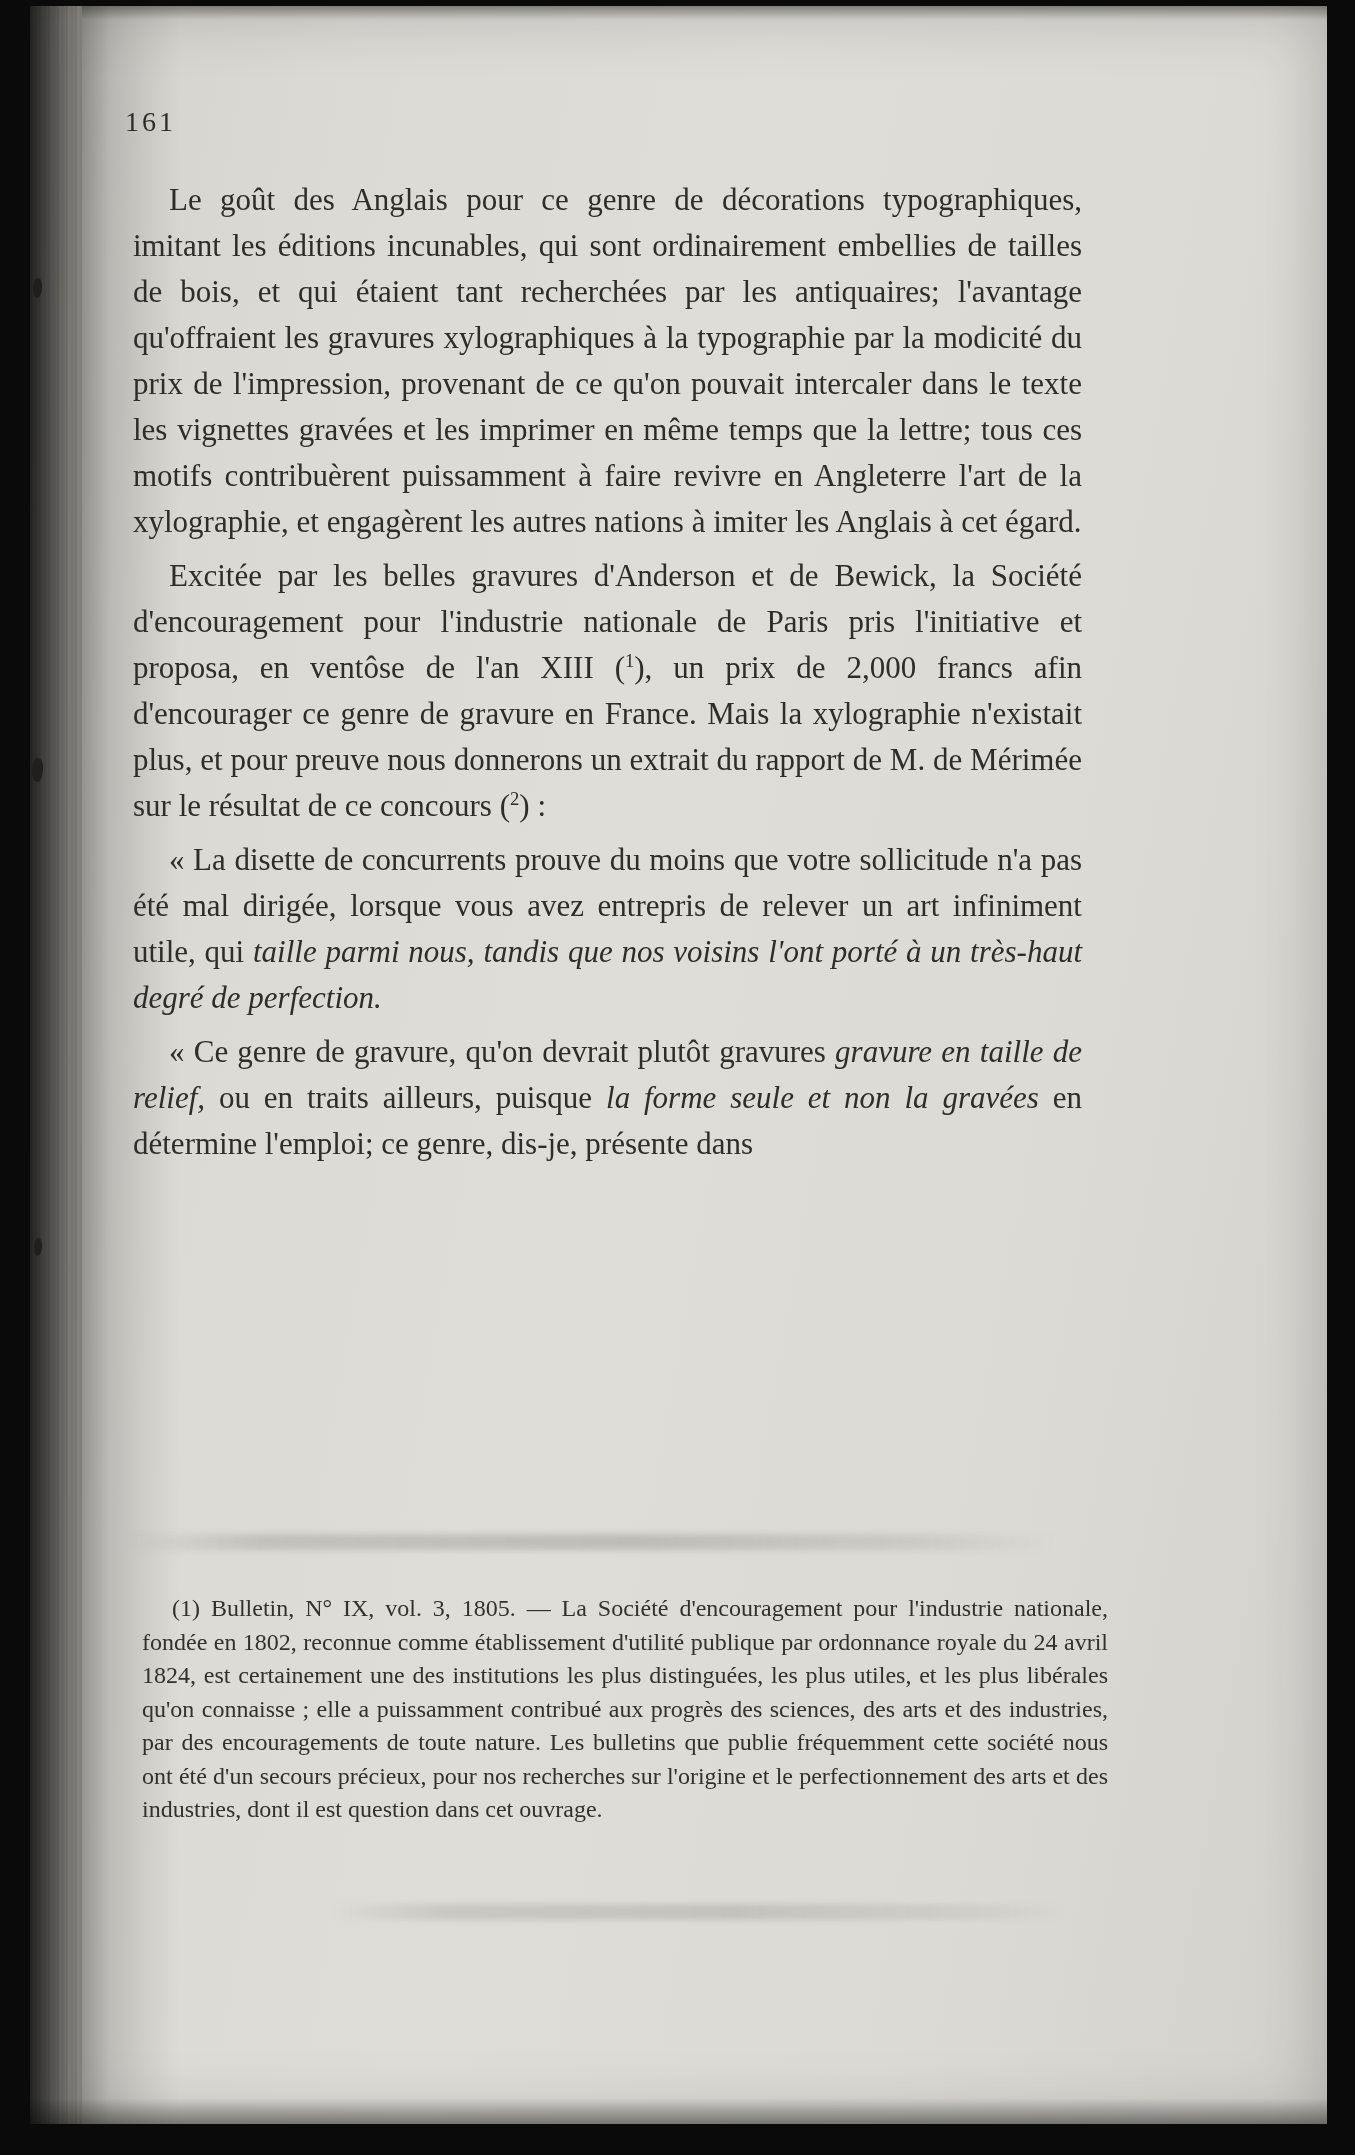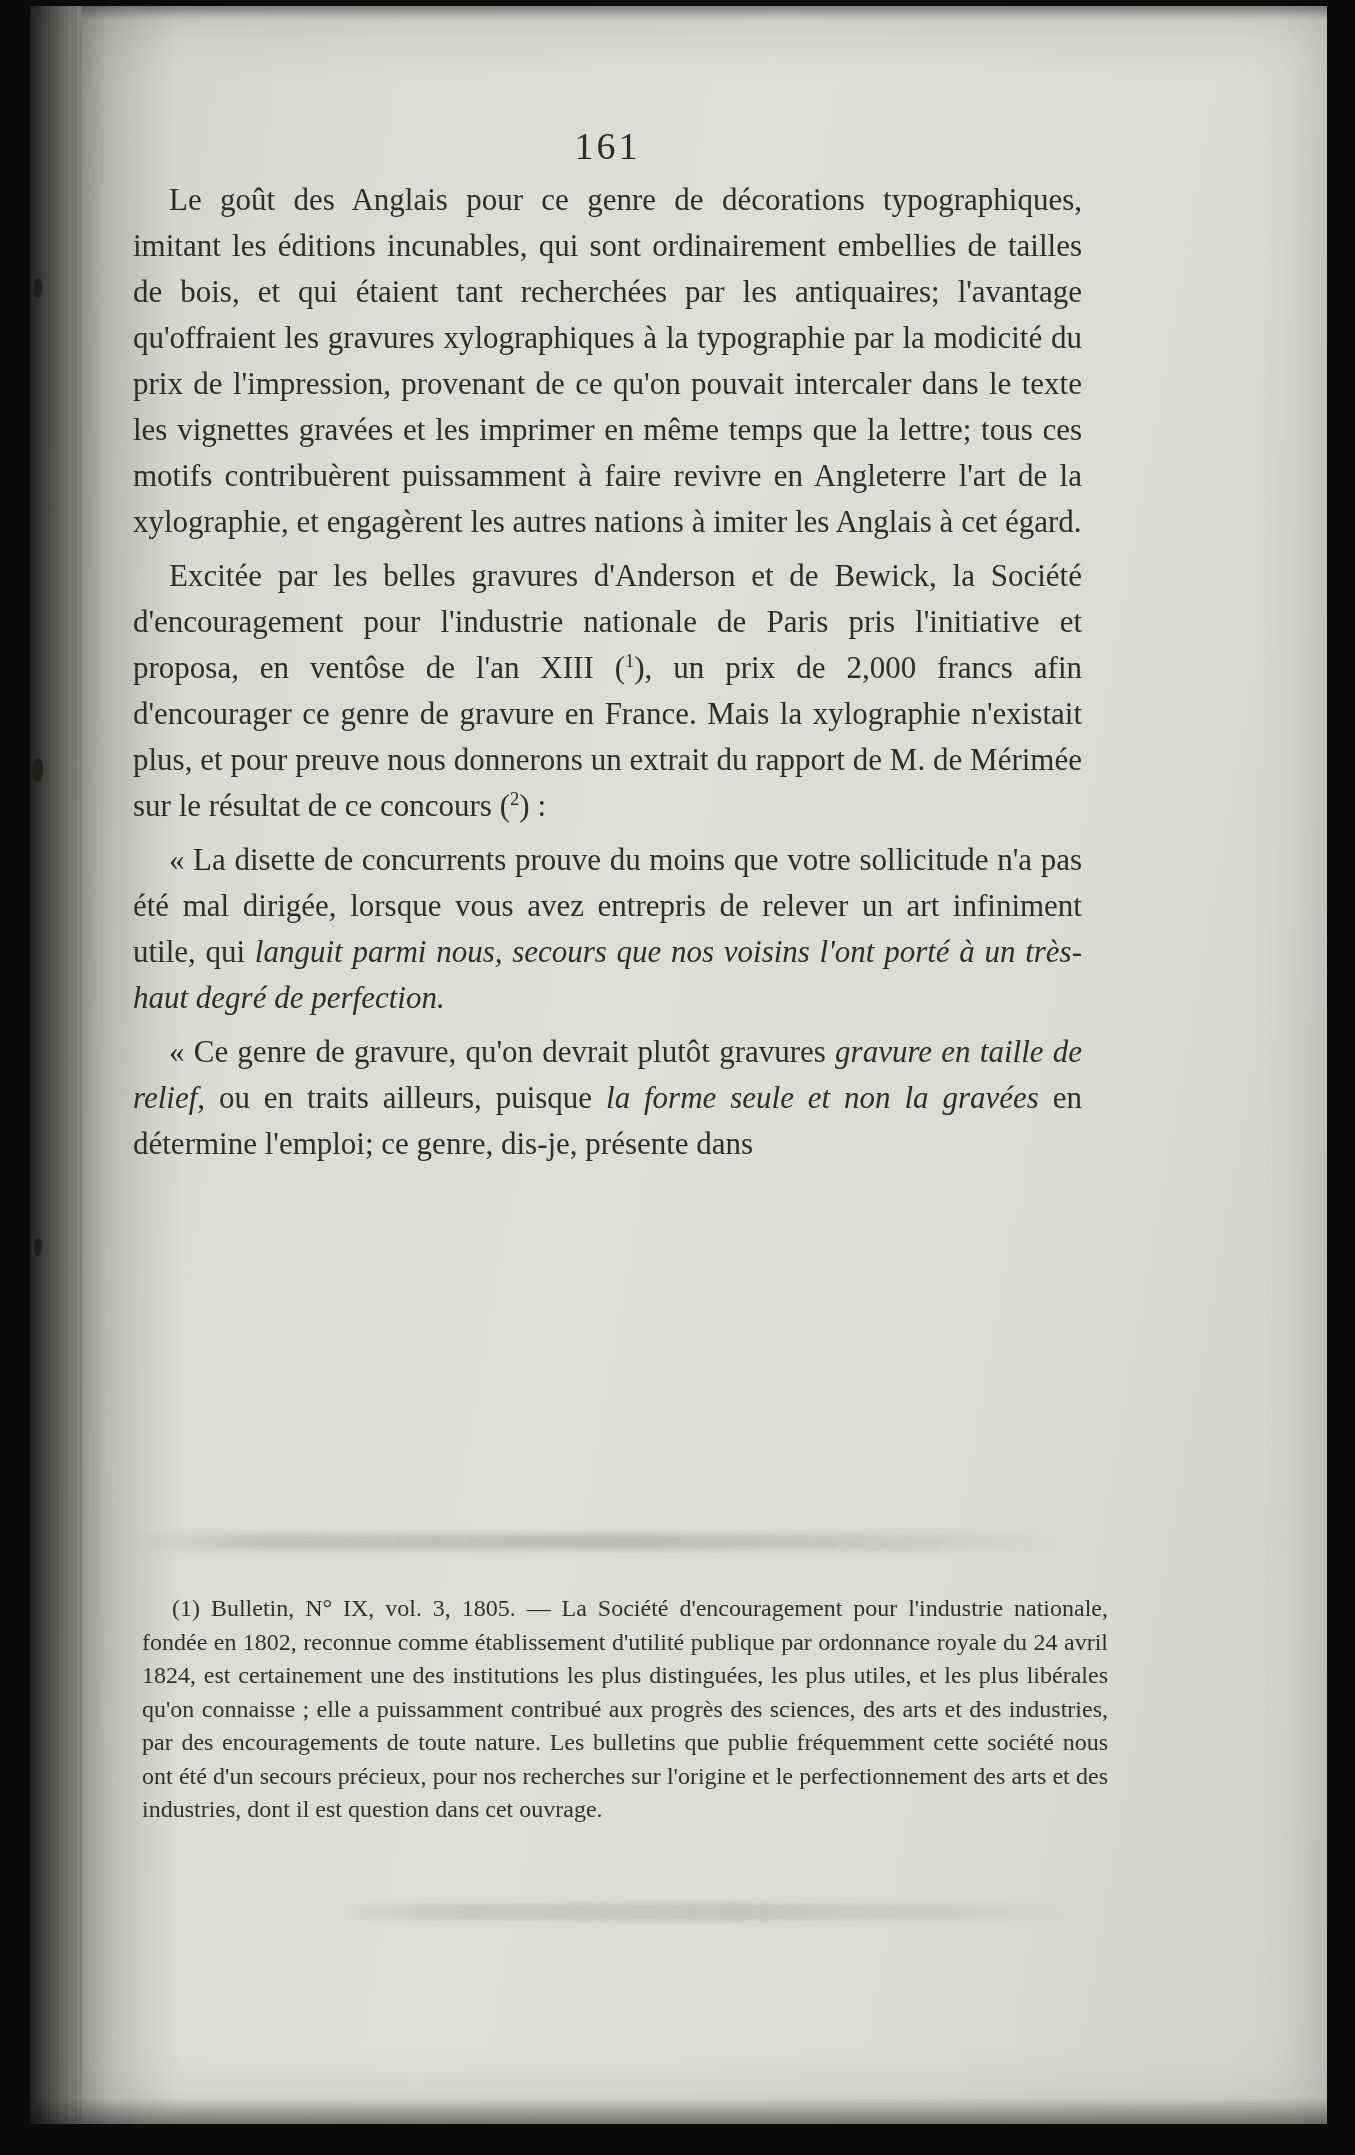--- a/index.html
+++ b/index.html
@@ -44,23 +44,23 @@
     position: absolute; left: 0; top: 0; bottom: 0; width: 150px;
     background: linear-gradient(to right,
       rgba(8,8,8,0.85) 0px,
       rgba(25,25,23,0.45) 38px,
       rgba(50,50,48,0.18) 80px,
       rgba(0,0,0,0.06) 115px,
       rgba(0,0,0,0) 150px);
   }
 
   .page-number {
-    position: absolute; top: 118px; left: 95px; width: 965px;
-    text-align: center;
-    font-size: 38px;
+    position: absolute; top: 100px; left: 95px; width: 965px;
+    text-align: left;
+    font-size: 28px;
     letter-spacing: 3px;
     color: var(--color-ink, #2f2d29);
   }
 
   .body-text {
     position: absolute; top: 163px; left: 95px; width: 965px;
     font-size: 31px;
     line-height: 46px;
     color: var(--color-ink, #2f2d29);
     text-align: justify;
@@ -109,21 +109,21 @@
 
     <div class="speck speck-1"></div>
     <div class="speck speck-2"></div>
     <div class="speck speck-3"></div>
 
     <div class="page-number">161</div>
 
     <div class="body-text">
         <p><span>Le goût des Anglais pour ce genre de décorations typographiques, imitant les éditions incunables, qui sont ordinairement embellies de tailles de bois, et qui étaient tant recherchées par les antiquaires; l'avantage qu'offraient les gravures xylographiques à la typographie par la modicité du prix de l'impression, provenant de ce qu'on pouvait intercaler dans le texte les vignettes gravées et les imprimer en même temps que la lettre; tous ces motifs contribuèrent puissamment à faire revivre en Angleterre l'art de la xylographie, et engagèrent les autres nations à imiter les Anglais à cet égard.</span></p>
         <p><span>Excitée par les belles gravures d'Anderson et de Bewick, la Société d'encouragement pour l'industrie nationale de Paris pris l'initiative et proposa, en ventôse de l'an XIII (</span><sup>1</sup><span>), un prix de 2,000 francs afin d'encourager ce genre de gravure en France. Mais la xylographie n'existait plus, et pour preuve nous donnerons un extrait du rapport de M. de Mérimée sur le résultat de ce concours (</span><sup>2</sup><span>) :</span></p>
-        <p><span>« La disette de concurrents prouve du moins que votre sollicitude n'a pas été mal dirigée, lorsque vous avez entrepris de relever un art infiniment utile, qui </span><span class="it">languit parmi nous, secours que nos voisins l'ont porté à un très-haut degré de perfection.</span></p>
+        <p><span>« La disette de concurrents prouve du moins que votre sollicitude n'a pas été mal dirigée, lorsque vous avez entrepris de relever un art infiniment utile, qui </span><span class="it">taille parmi nous, tandis que nos voisins l'ont porté à un très-haut degré de perfection.</span></p>
         <p><span>« Ce genre de gravure, qu'on devrait plutôt gravures </span><span class="it">gravure en taille de relief,</span><span> ou en traits ailleurs, puisque </span><span class="it">la forme seule et non la gravées</span><span> en détermine l'emploi; ce genre, dis-je, présente  dans</span></p>
       </div>
 
     <div class="bleed-band bleed-1"></div>
 
     <div class="footnotes">
         <p><span>(1) Bulletin, N° IX, vol. 3, 1805. — La Société d'encouragement pour l'industrie nationale, fondée en 1802, reconnue comme établissement d'utilité publique par ordonnance royale du 24 avril 1824, est certainement une des institutions les plus distinguées, les plus utiles, et les plus libérales qu'on connaisse ; elle a puissamment contribué aux progrès des sciences, des arts et des industries, par des encouragements de toute nature. Les bulletins que publie fréquemment cette société nous ont été d'un secours précieux, pour nos recherches sur l'origine et le perfectionnement des arts et des industries, dont il est question dans cet ouvrage.</span></p>
       </div>
 
     <div class="bleed-band bleed-2"></div>

